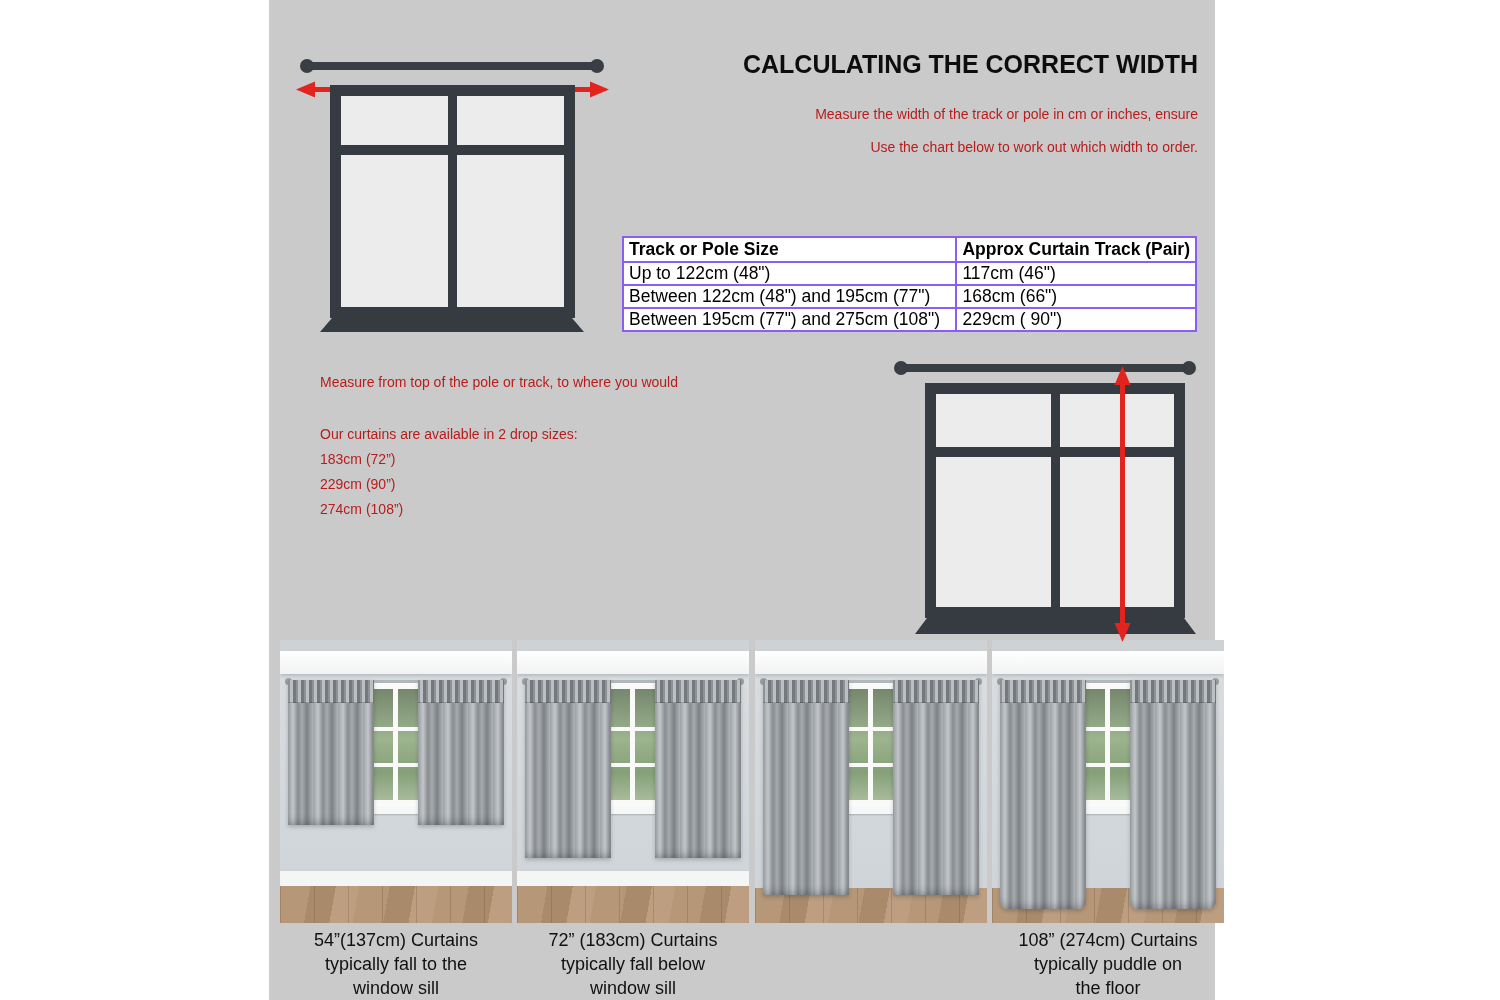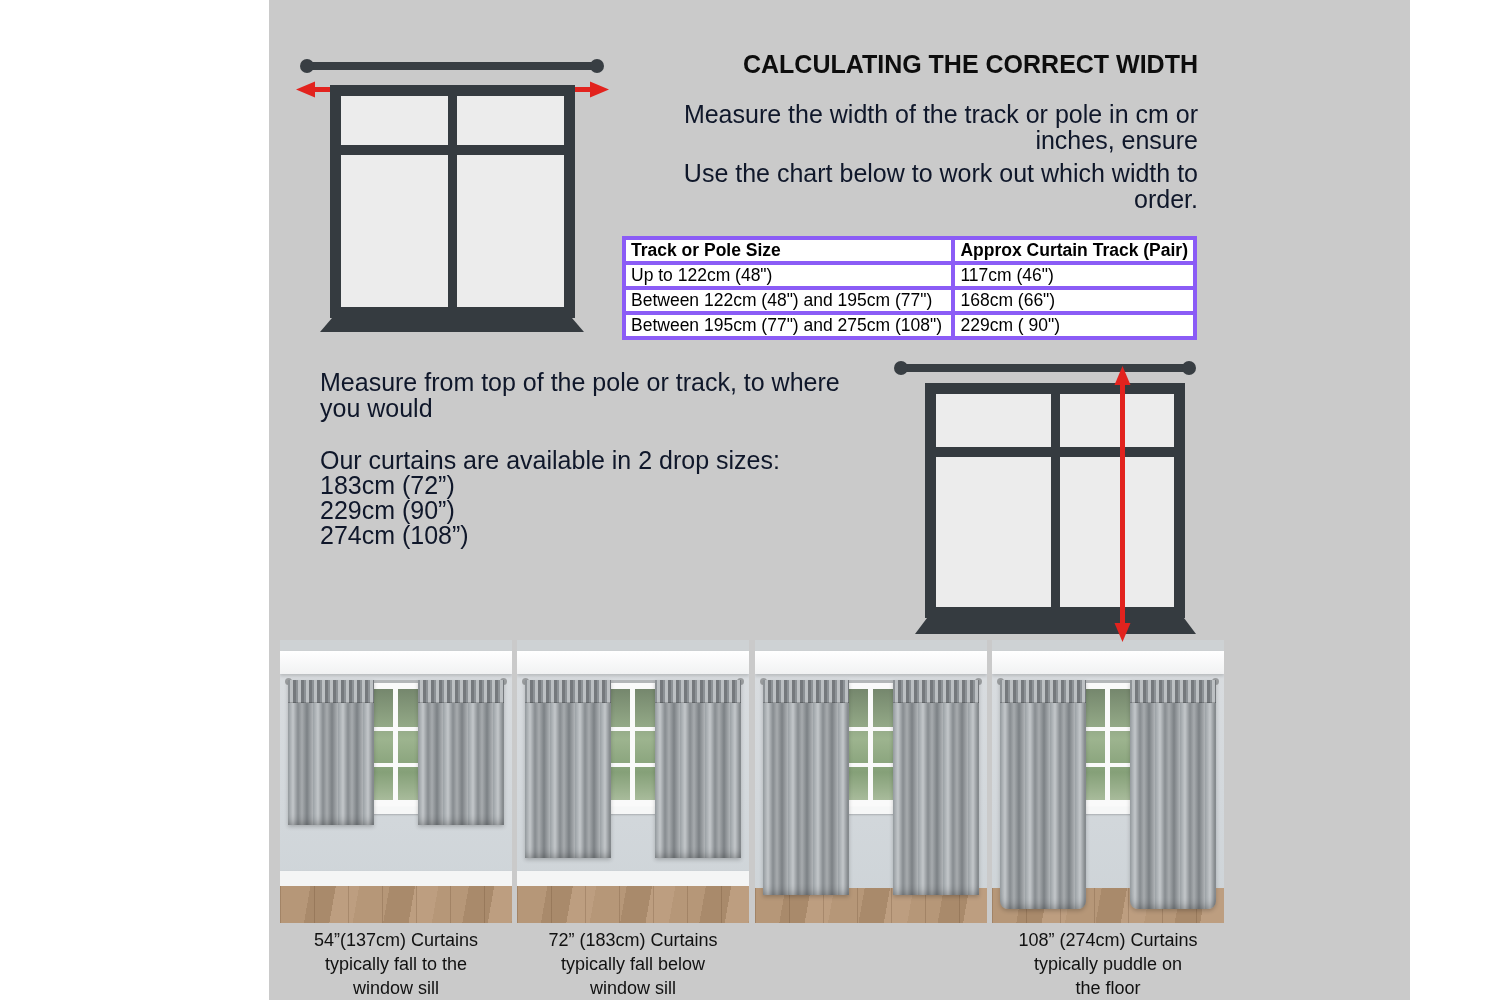--- a/index.html
+++ b/index.html
@@ -1,20 +1,20 @@
 <!DOCTYPE html>
 <html><head>
 <meta charset="utf-8">
 <style>
   * { box-sizing: border-box; margin: 0; padding: 0; }
   html, body { width: 1500px; height: 1000px; background: #ffffff; }
   body { position: relative; overflow: hidden;
          font-family: "Liberation Sans", "DejaVu Sans", sans-serif; color: #151515; }
 
-  .panel { position: absolute; left: 269px; top: 0; width: 1141px; height: 1000px;
+  .panel { position: absolute; left: 269px; top: 0; width: 946px; height: 1000px;
            background: #cacaca; }
 
   
   .pole-bar { position: absolute; height: 8px; background: #383e43; border-radius: 4px; }
   .finial { position: absolute; width: 14px; height: 14px; border-radius: 50%; background: #383e43; }
   .pb1 { left: 39px; top: 62px; width: 290px; }
   .f1a { left: 31px; top: 59px; } .f1b { left: 321px; top: 59px; }
   .pb2 { left: 633px; top: 364px; width: 288px; }
   .f2a { left: 625px; top: 361px; } .f2b { left: 913px; top: 361px; }
 
@@ -30,32 +30,32 @@
   .sill1 { left: 51px; top: 318px; width: 264px; height: 14px; }
   .sill2 { left: 646px; top: 618px; width: 281px; height: 16px; }
 
   .h-arrow { position: absolute; left: 27px; top: 81px; }
   .v-arrow { position: absolute; left: 845px; top: 366px; z-index: 5; }
 
   
   .width-section { position: absolute; left: 350px; top: 48px; width: 579px; text-align: right; }
   .section-title { font-size: 25px; font-weight: bold; line-height: 32px; color: #0d0d0d; }
   .width-section .section-title { margin-bottom: 21px; }
-  .body-line { font-size: 25px; line-height: 26px; color: #0f172a; }
+  .body-line { font-size: 14px; line-height: 26px; color: #b91c1c; }
   .width-section .para2 { margin-top: 7px; }
 
   .drop-section { position: absolute; left: 51px; top: 369px; width: 560px; text-align: left; }
   .drop-section .section-title { margin-bottom: 19px; }
   .drop-section .sizes-intro { margin-top: 26px; }
   .drop-section .size-line { line-height: 25px; }
 
   
   .size-table { position: absolute; left: 353px; top: 236px; width: 575px;
                 border-collapse: collapse; background: #ffffff; border: 2px solid #000; }
-  .size-table th, .size-table td { border: 4px solid #8b5cf6; font-size: 17.5px;
+  .size-table th, .size-table td { border: 2px solid #8b5cf6; font-size: 17.5px;
                 padding: 0 5px; white-space: nowrap; text-align: left; color: #000; }
   .size-table th { font-weight: bold; height: 25px; }
   .size-table td { height: 23px; font-weight: normal; }
   .size-table .col1 { width: 336px; } .size-table .col2 { width: 239px; }
 
   
   .photo { position: absolute; top: 640px; width: 232px; height: 283px; overflow: hidden;
            background: linear-gradient(180deg, #dadde0 0%, #d3d8dc 55%, #cdd3d7 100%); }
   .photo.p1 { left: 11px; } .photo.p2 { left: 248px; } .photo.p3 { left: 486px; } .photo.p4 { left: 723px; }
 

